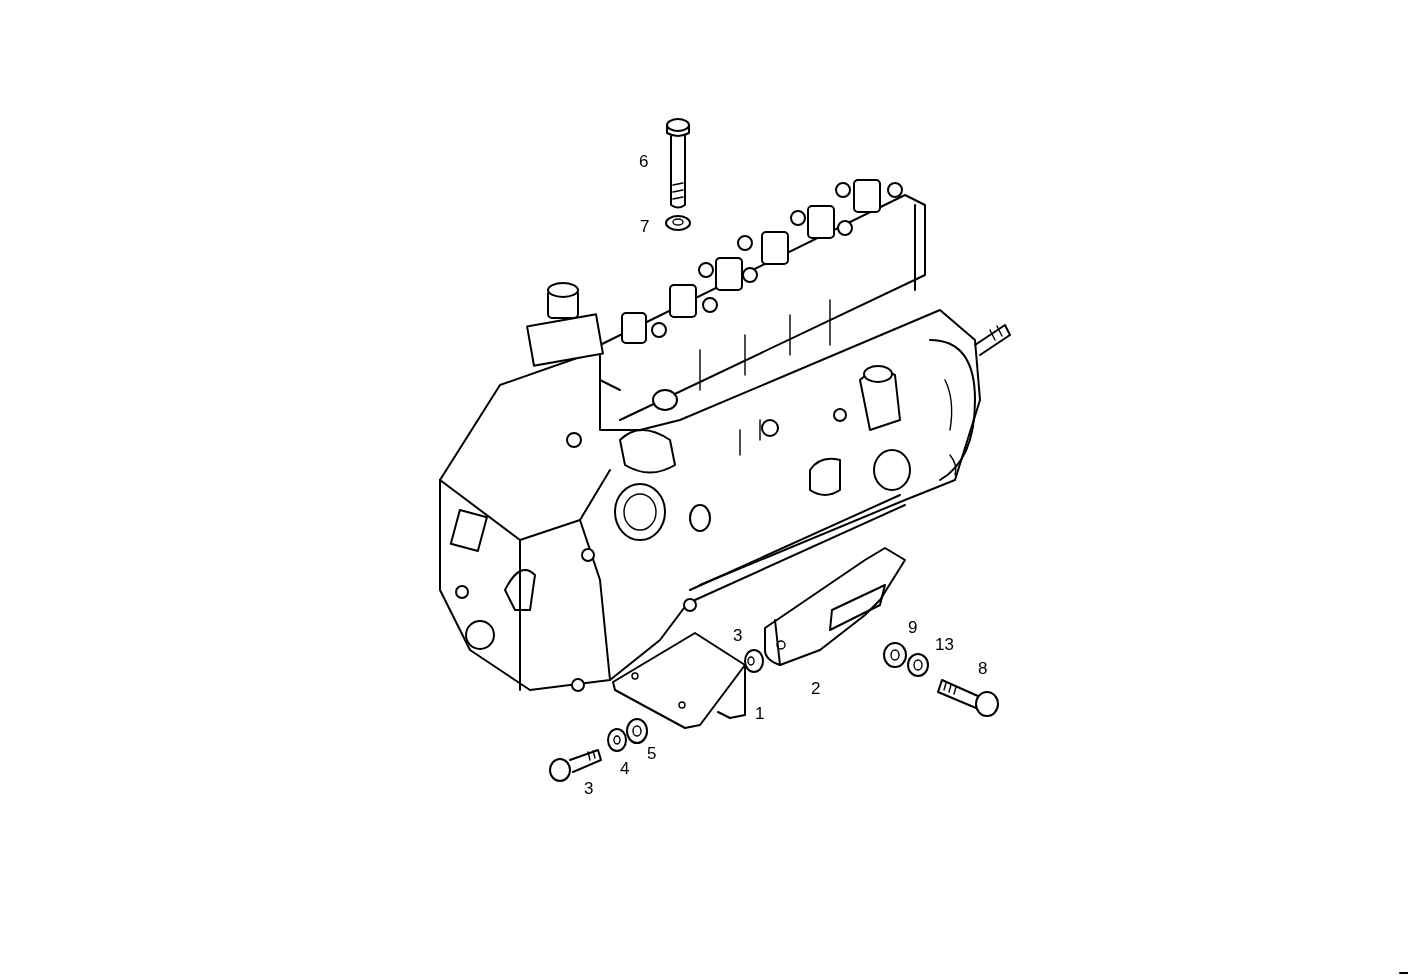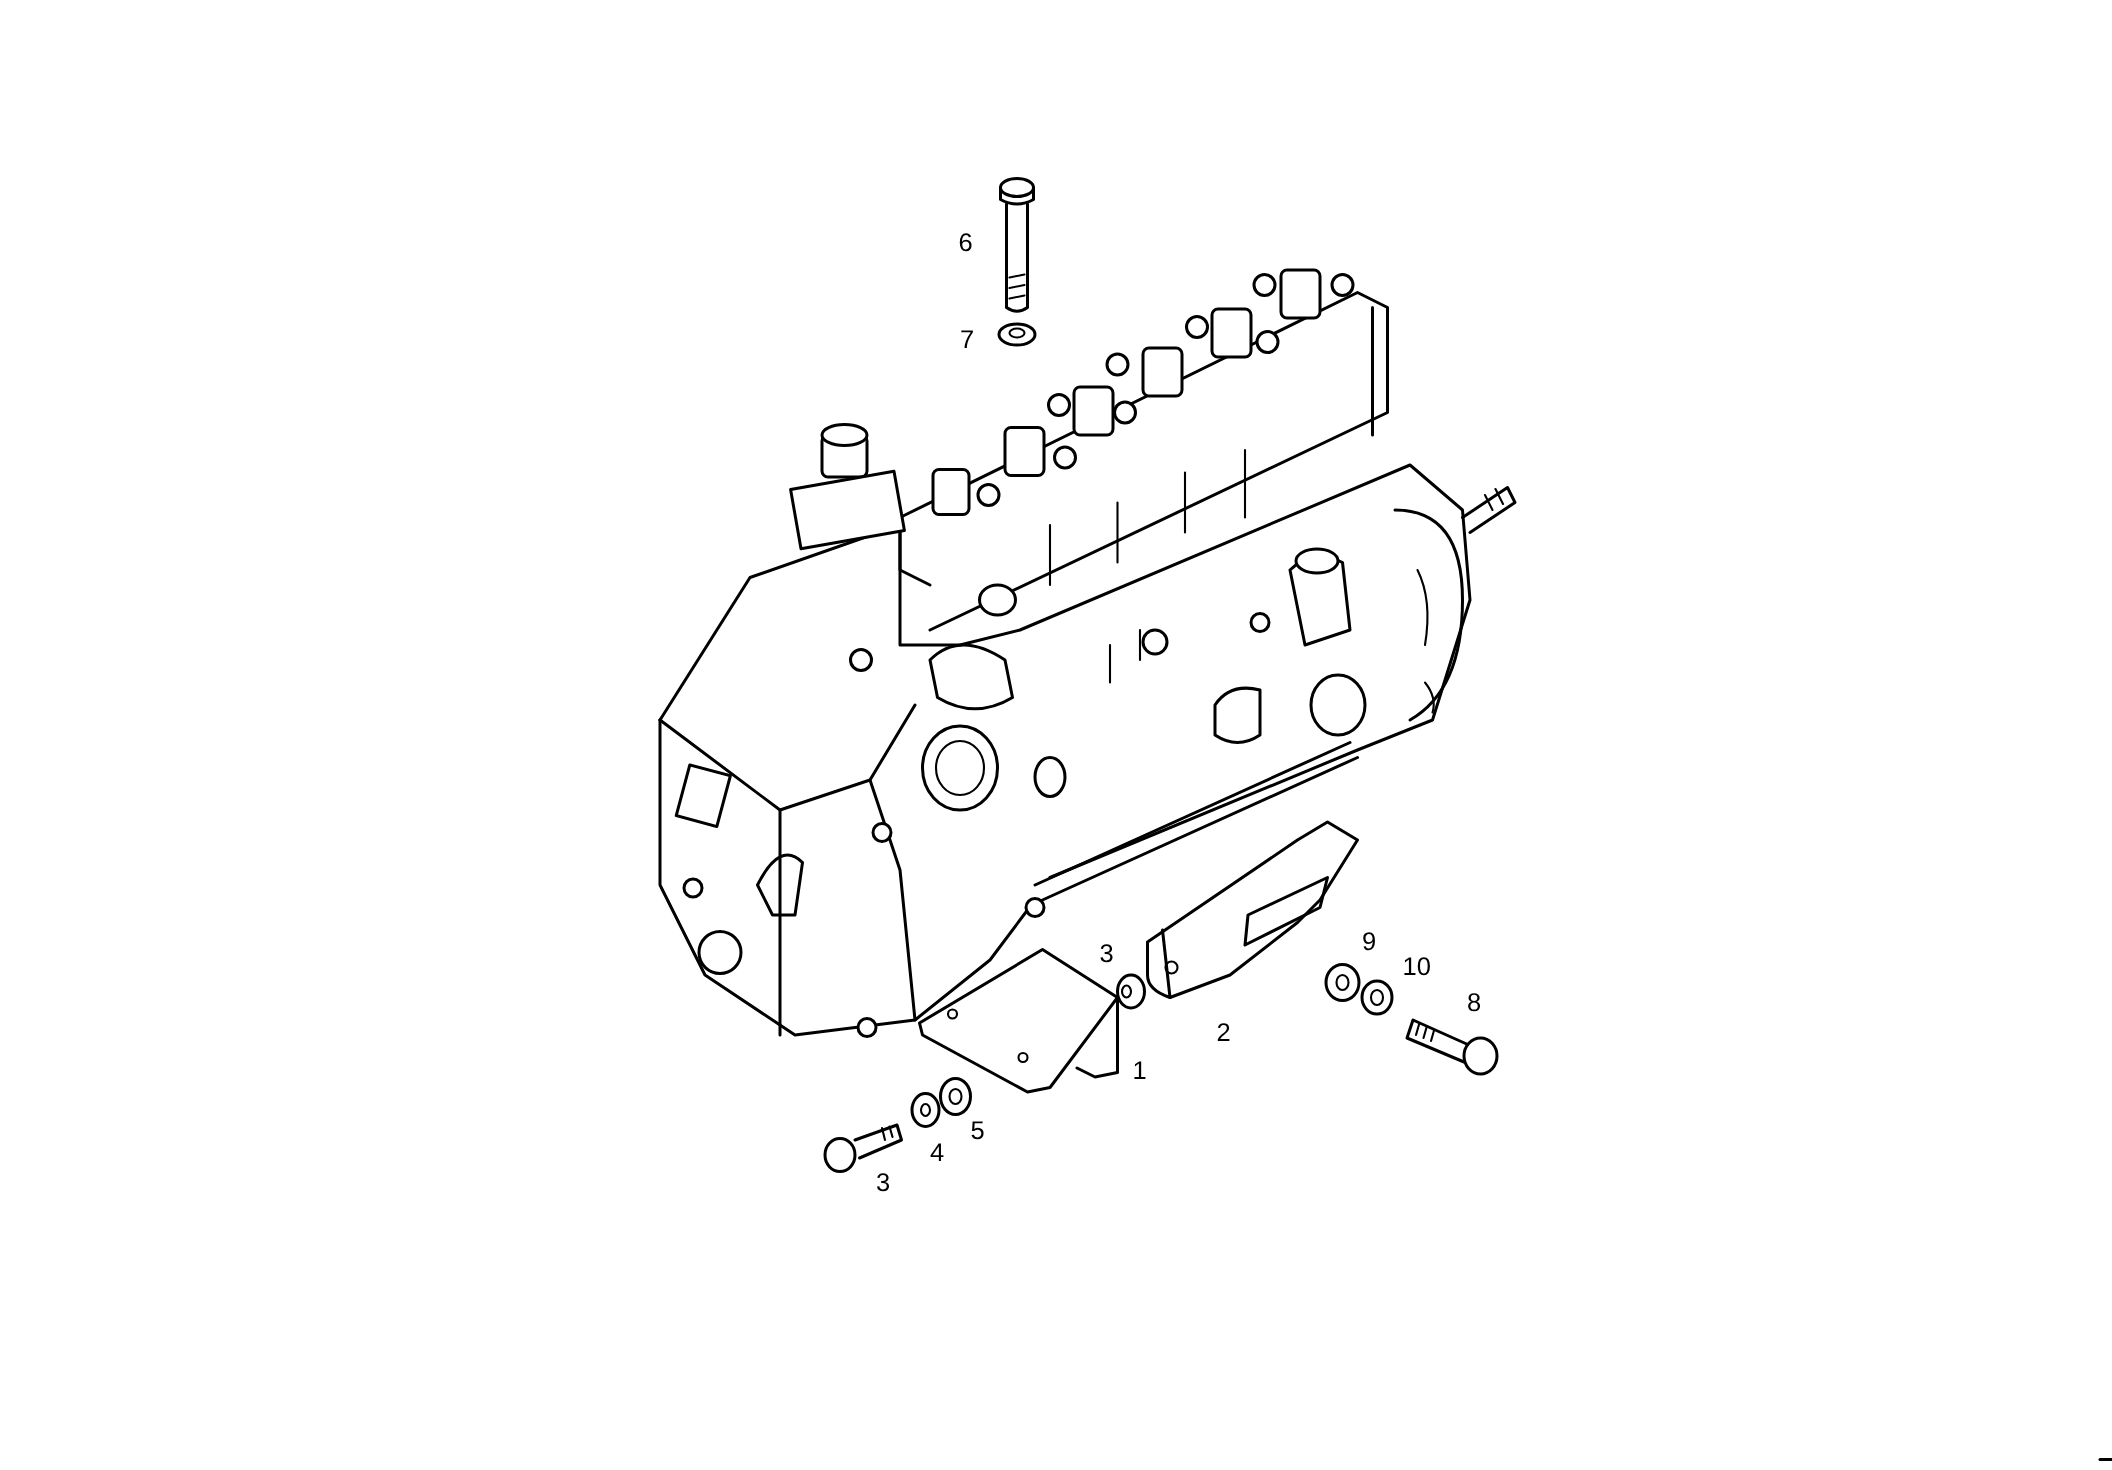--- a/index.html
+++ b/index.html
@@ -151,15 +151,15 @@
 
   <span class="lbl" style="left:755px;top:705px;">1</span>
   <span class="lbl" style="left:811px;top:680px;">2</span>
   <span class="lbl" style="left:584px;top:780px;">3</span>
   <span class="lbl" style="left:620px;top:760px;">4</span>
   <span class="lbl" style="left:647px;top:745px;">5</span>
   <span class="lbl" style="left:639px;top:153px;">6</span>
   <span class="lbl" style="left:640px;top:218px;">7</span>
   <span class="lbl" style="left:978px;top:660px;">8</span>
   <span class="lbl" style="left:908px;top:619px;">9</span>
-  <span class="lbl" style="left:935px;top:636px;">10</span>
+  <span class="lbl" style="left:935px;top:636px;">13</span>
   <span class="lbl" style="left:733px;top:627px;">3</span>
 </div>
 
 </body></html>

